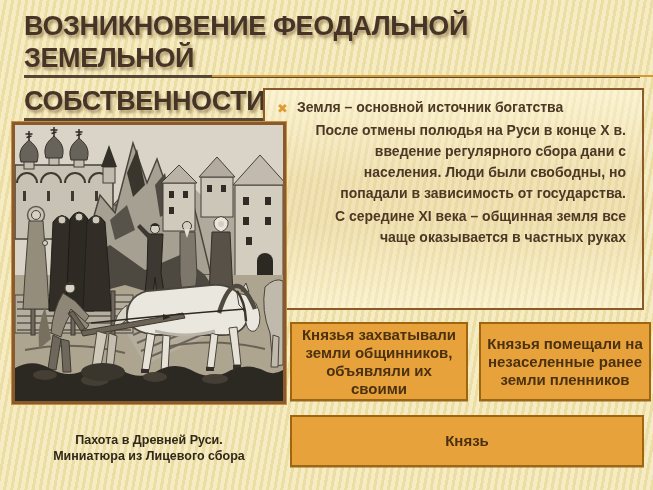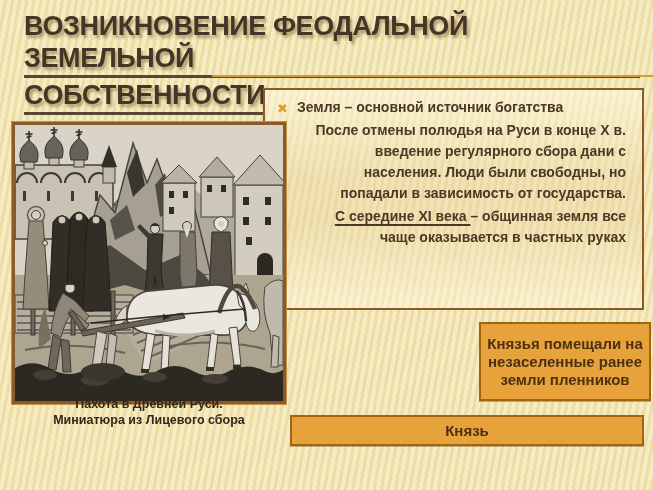--- a/index.html
+++ b/index.html
@@ -15,21 +15,21 @@
   }
 
   
   .title {
     position:absolute; left:24px; top:10px; width:616px;
     font-size:27px; line-height:32px; font-weight:700;
     letter-spacing:-0.4px; color:#463527;
     text-shadow:2px 3px 3px rgba(90,60,25,0.45);
   }
   .title-line {
-    display:inline-block; padding-bottom:1px; margin-bottom:1px;
+    display:inline-block; padding-bottom:1px; margin-bottom:7px;
     border-bottom:3px solid rgba(70,53,39,0.9);
   }
   .title-divider {
     position:absolute; left:212px; top:75px; width:441px; height:2px;
     background:#d49a33;
   }
 
   
   .info-box {
     position:absolute; left:263px; top:88px; width:381px; height:222px;
@@ -45,49 +45,49 @@
   }
   .bullet {
     flex:0 0 auto; color:#de9c33; font-size:13px; line-height:13px;
     margin-top:5px; font-weight:700;
   }
   .info-text {
     font-size:14px; line-height:21px; font-weight:700; color:#4c3824;
   }
   .info-text p + p { margin-top:2px;text-align:right; }
   .u-phrase {
-    text-decoration:underline; text-decoration-thickness:2px;
+    text-decoration-thickness:2px;
     text-underline-offset:3px;
   }
 
   
   .picture {
     position:absolute; left:12px; top:122px; width:274px; height:282px;
     border:3px solid #8a5a2b; box-shadow:0 0 0 1px #c49045;
     background:#d9d4c7;
   }
   .picture svg { display:block; width:100%; height:100%; }
 
   .caption {
-    position:absolute; left:8px; top:396px; width:282px;
+    position:absolute; left:8px; top:432px; width:282px;
     text-align:center; font-size:12.5px; line-height:16px;
     font-weight:700; color:#322818;
   }
 
   
   .obox {
     position:absolute; background:#e7a23b; border:2px solid #9f650f;
     display:flex; flex-direction:column; align-items:center; justify-content:center;
     text-align:center; color:#4b3110; font-weight:700;
     font-size:15px; line-height:18px; padding:4px 6px;
     box-shadow:0 1px 0 rgba(90,55,10,0.35);
   }
   .obox-left  { left:290px; top:322px; width:178px; height:79px; }
   .obox-right { left:479px; top:322px; width:172px; height:79px; }
-  .obox-bottom{ left:290px; top:415px; width:354px; height:31px; }
+  .obox-bottom{ left:290px; top:415px; width:354px; height:52px; }
 </style>
 </head>
 <body>
 
 <div class="slide">
 
   <div class="title">
     <span class="title-line">ВОЗНИКНОВЕНИЕ ФЕОДАЛЬНОЙ ЗЕМЕЛЬНОЙ</span><br>
     <span class="title-line">СОБСТВЕННОСТИ</span>
   </div>
@@ -257,20 +257,23 @@
       <path d="M76,198 Q150,190 230,184" stroke="#2b2721" stroke-width="1.3" fill="none"></path>
       <path d="M148,189 L156,192 L148,195 Z" fill="#2b2721"></path>
     </svg>
   </div>
 
   <div class="caption">
     <span>Пахота в Древней Руси.</span><br>
     <span>Миниатюра из Лицевого сбора</span>
   </div>
 
+  <div class="obox obox-left">
+    <span>Князья захватывали земли общинников, объявляли их своими</span>
+  </div>
   <div class="obox obox-right">
     <span>Князья помещали на незаселенные ранее земли пленников</span>
   </div>
   <div class="obox obox-bottom">
     <span>Князь</span>
   </div>
 
 </div>
 
 </body></html>

